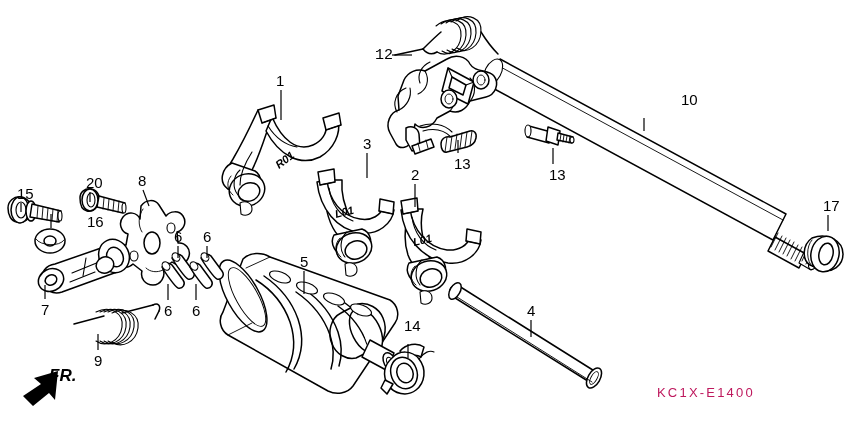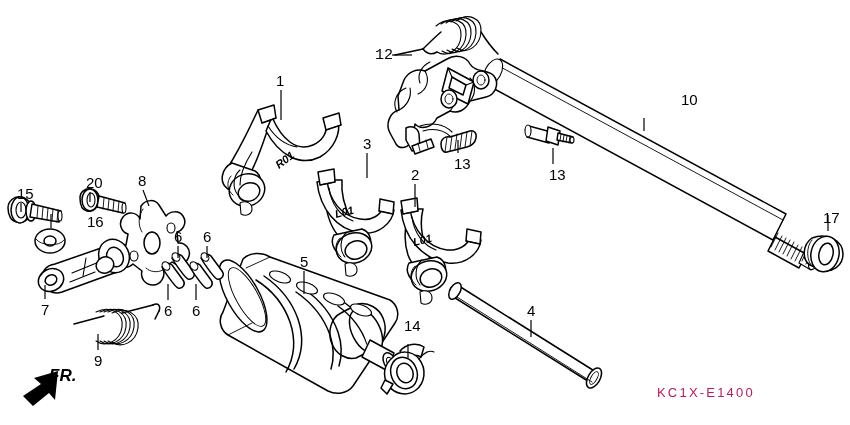--- a/index.html
+++ b/index.html
@@ -430,21 +430,21 @@
       <div class="callout-label" style="left: 41px; top: 302px;">7</div>
       <div class="callout-label" style="left: 138px; top: 173px;">8</div>
       <div class="callout-label" style="left: 94px; top: 353px;">9</div>
       <div class="callout-label" style="left: 637px; top: 92px; margin-left: 44px;">10</div>
       <div class="callout-label" style="left: 454px; top: 156px;">13</div>
       <div class="callout-label" style="left: 375px; top: 48px; font-family: Liberation Mono, monospace;">12</div>
       <div class="callout-label" style="left: 549px; top: 167px;">13</div>
       <div class="callout-label" style="left: 404px; top: 318px;">14</div>
       <div class="callout-label" style="left: 17px; top: 186px;">15</div>
       <div class="callout-label" style="left: 47px; top: 214px; margin-left: 40px;">16</div>
-      <div class="callout-label" style="left: 823px; top: 198px; margin-top: 12px;">17</div>
+      <div class="callout-label" style="left: 823px; top: 198px;">17</div>
       <div class="callout-label" style="left: 86px; top: 175px;">20</div>
     </div>
 
   <div id="fr-text" style="left:49px; top:366px;">FR.</div>
 
   <div id="part-code" style="left:657px; top:385px;">KC1X-E1400</div>
 
 </div>
 
 </body></html>

